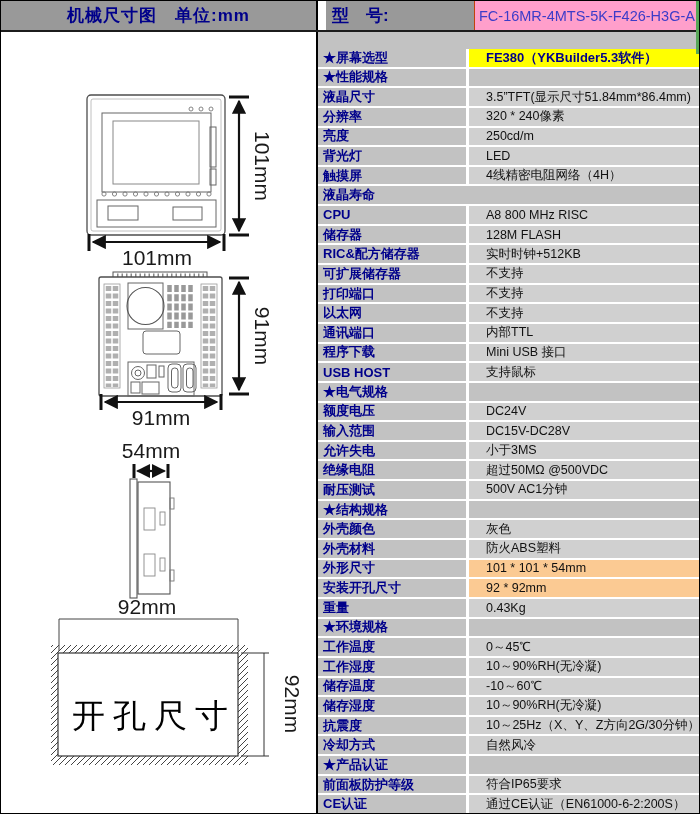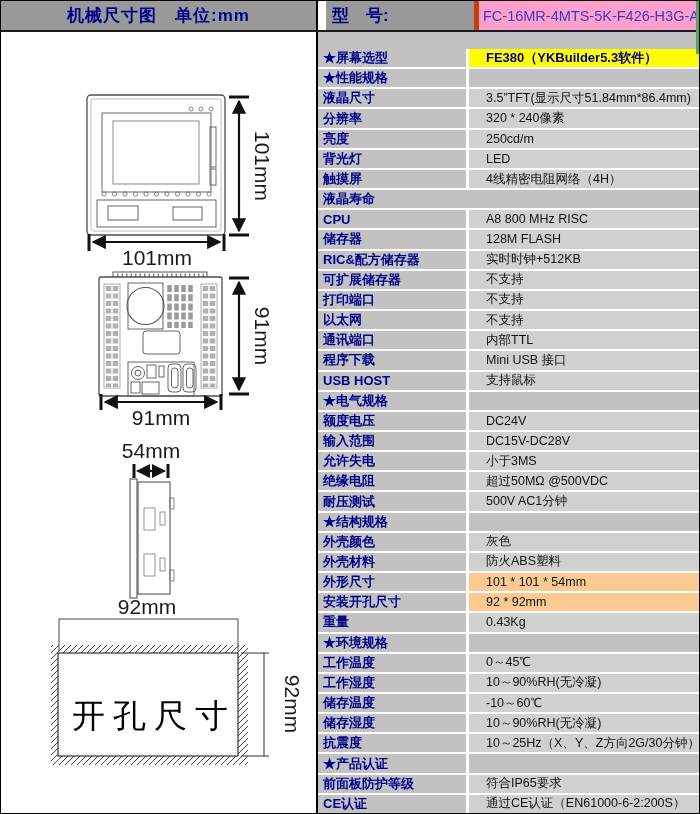--- a/index.html
+++ b/index.html
@@ -16,21 +16,21 @@
     display:flex; align-items:center; justify-content:center;
     color:#00008b; font-weight:bold; font-size:17px; letter-spacing:1px;
   }
   #header .model-label {
     width:148px; background:#999999; color:#00008b; font-weight:bold;
     font-size:17px; display:flex; align-items:center; padding-left:6px;margin-left:8px;
   }
   #header .model-value {
     flex:1; background:#ff9fcb; color:#3c3cc8; font-size:14.5px;
     display:flex; align-items:center; padding-left:4px;
-    border-left:5px solid #c2410c; white-space:nowrap; overflow:hidden;text-align:center;
+    border-left:1px solid #c2410c; white-space:nowrap; overflow:hidden;text-align:center;
   }
   
   #body { display:flex; height:781px; }
   #left-panel { width:317px; border-right:2px solid #000; background:#fff; position:relative; }
   #left-panel svg { display:block; }
   
   #spec-rows { flex:1; display:flex; flex-direction:column; background:#c2c2c2; }
   .row { display:flex; flex:1 1 0; min-height:0; border-top:2px solid #fff; }
   .row:first-child { border-top:none;margin-top:17px; }
   .row .label {
@@ -325,20 +325,24 @@
           <div class="value">-10～60℃</div>
         </div>
         <div class="row normal">
           <div class="label">储存湿度</div>
           <div class="value">10～90%RH(无冷凝)</div>
         </div>
         <div class="row normal">
           <div class="label">抗震度</div>
           <div class="value">10～25Hz（X、Y、Z方向2G/30分钟）</div>
         </div>
+        <div class="row normal">
+          <div class="label">冷却方式</div>
+          <div class="value">自然风冷</div>
+        </div>
         <div class="row section">
           <div class="label">★产品认证</div>
           <div class="value"></div>
         </div>
         <div class="row normal">
           <div class="label">前面板防护等级</div>
           <div class="value">符合IP65要求</div>
         </div>
         <div class="row normal">
           <div class="label">CE认证</div>

